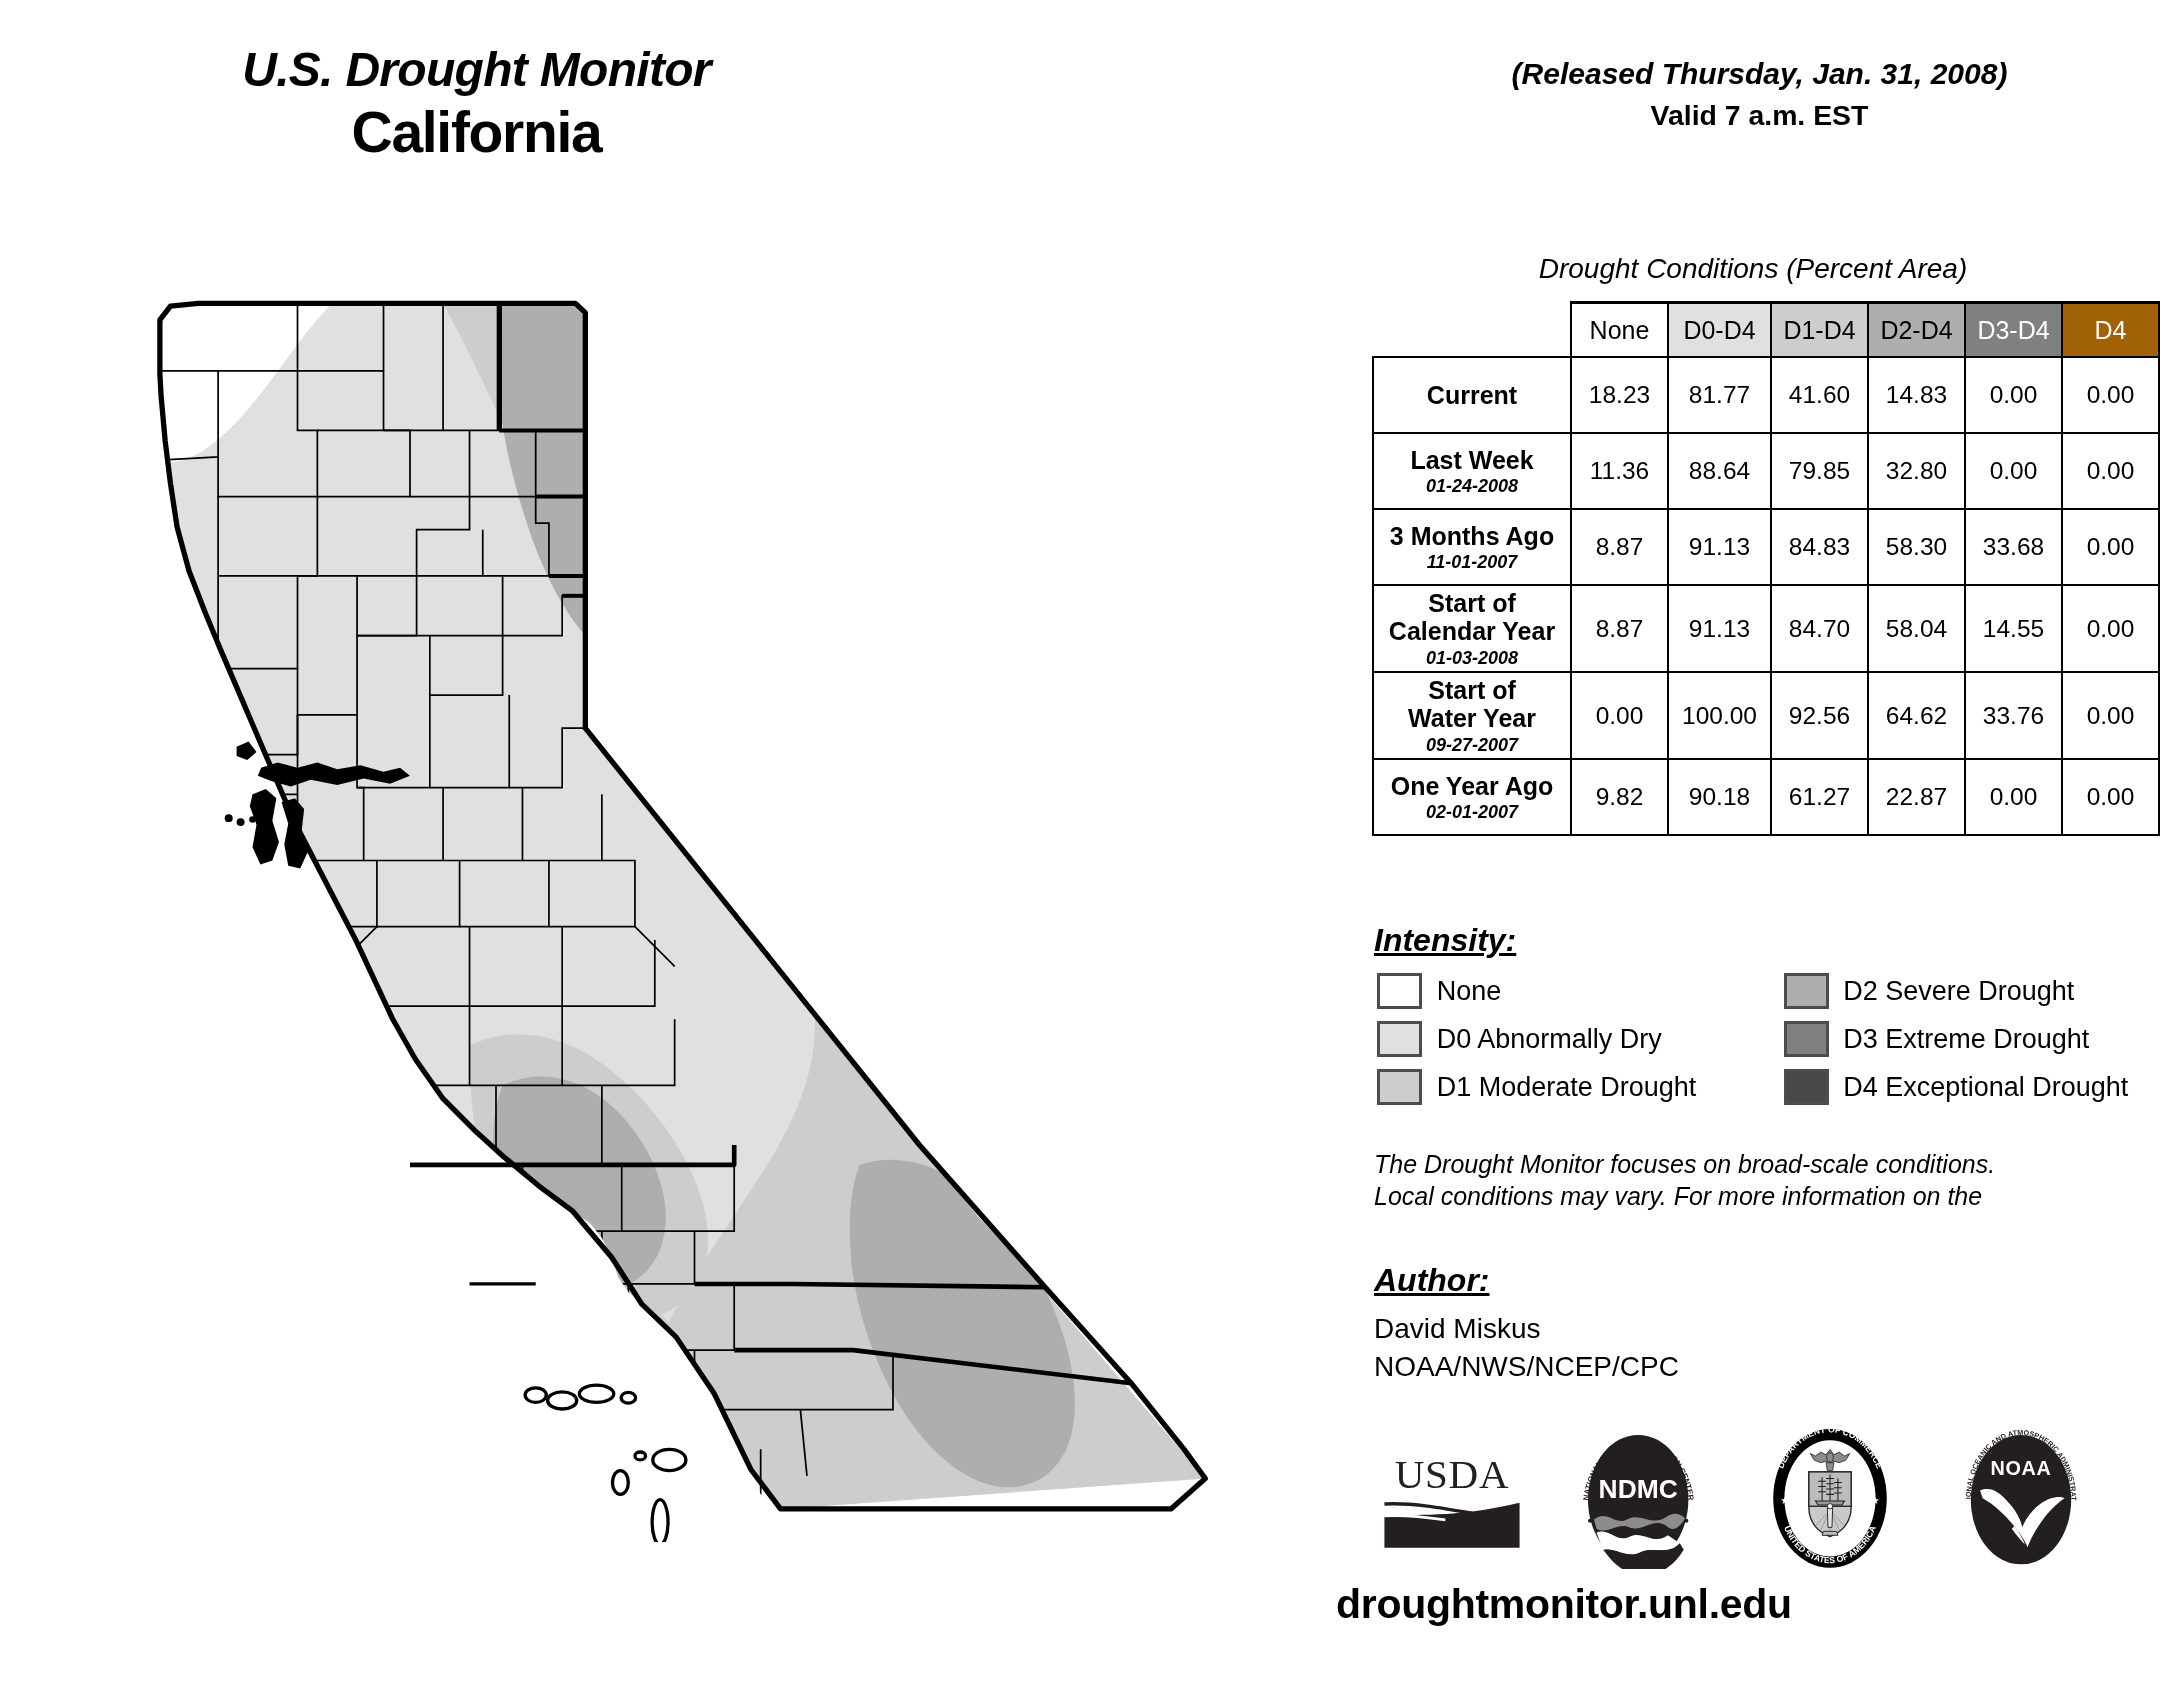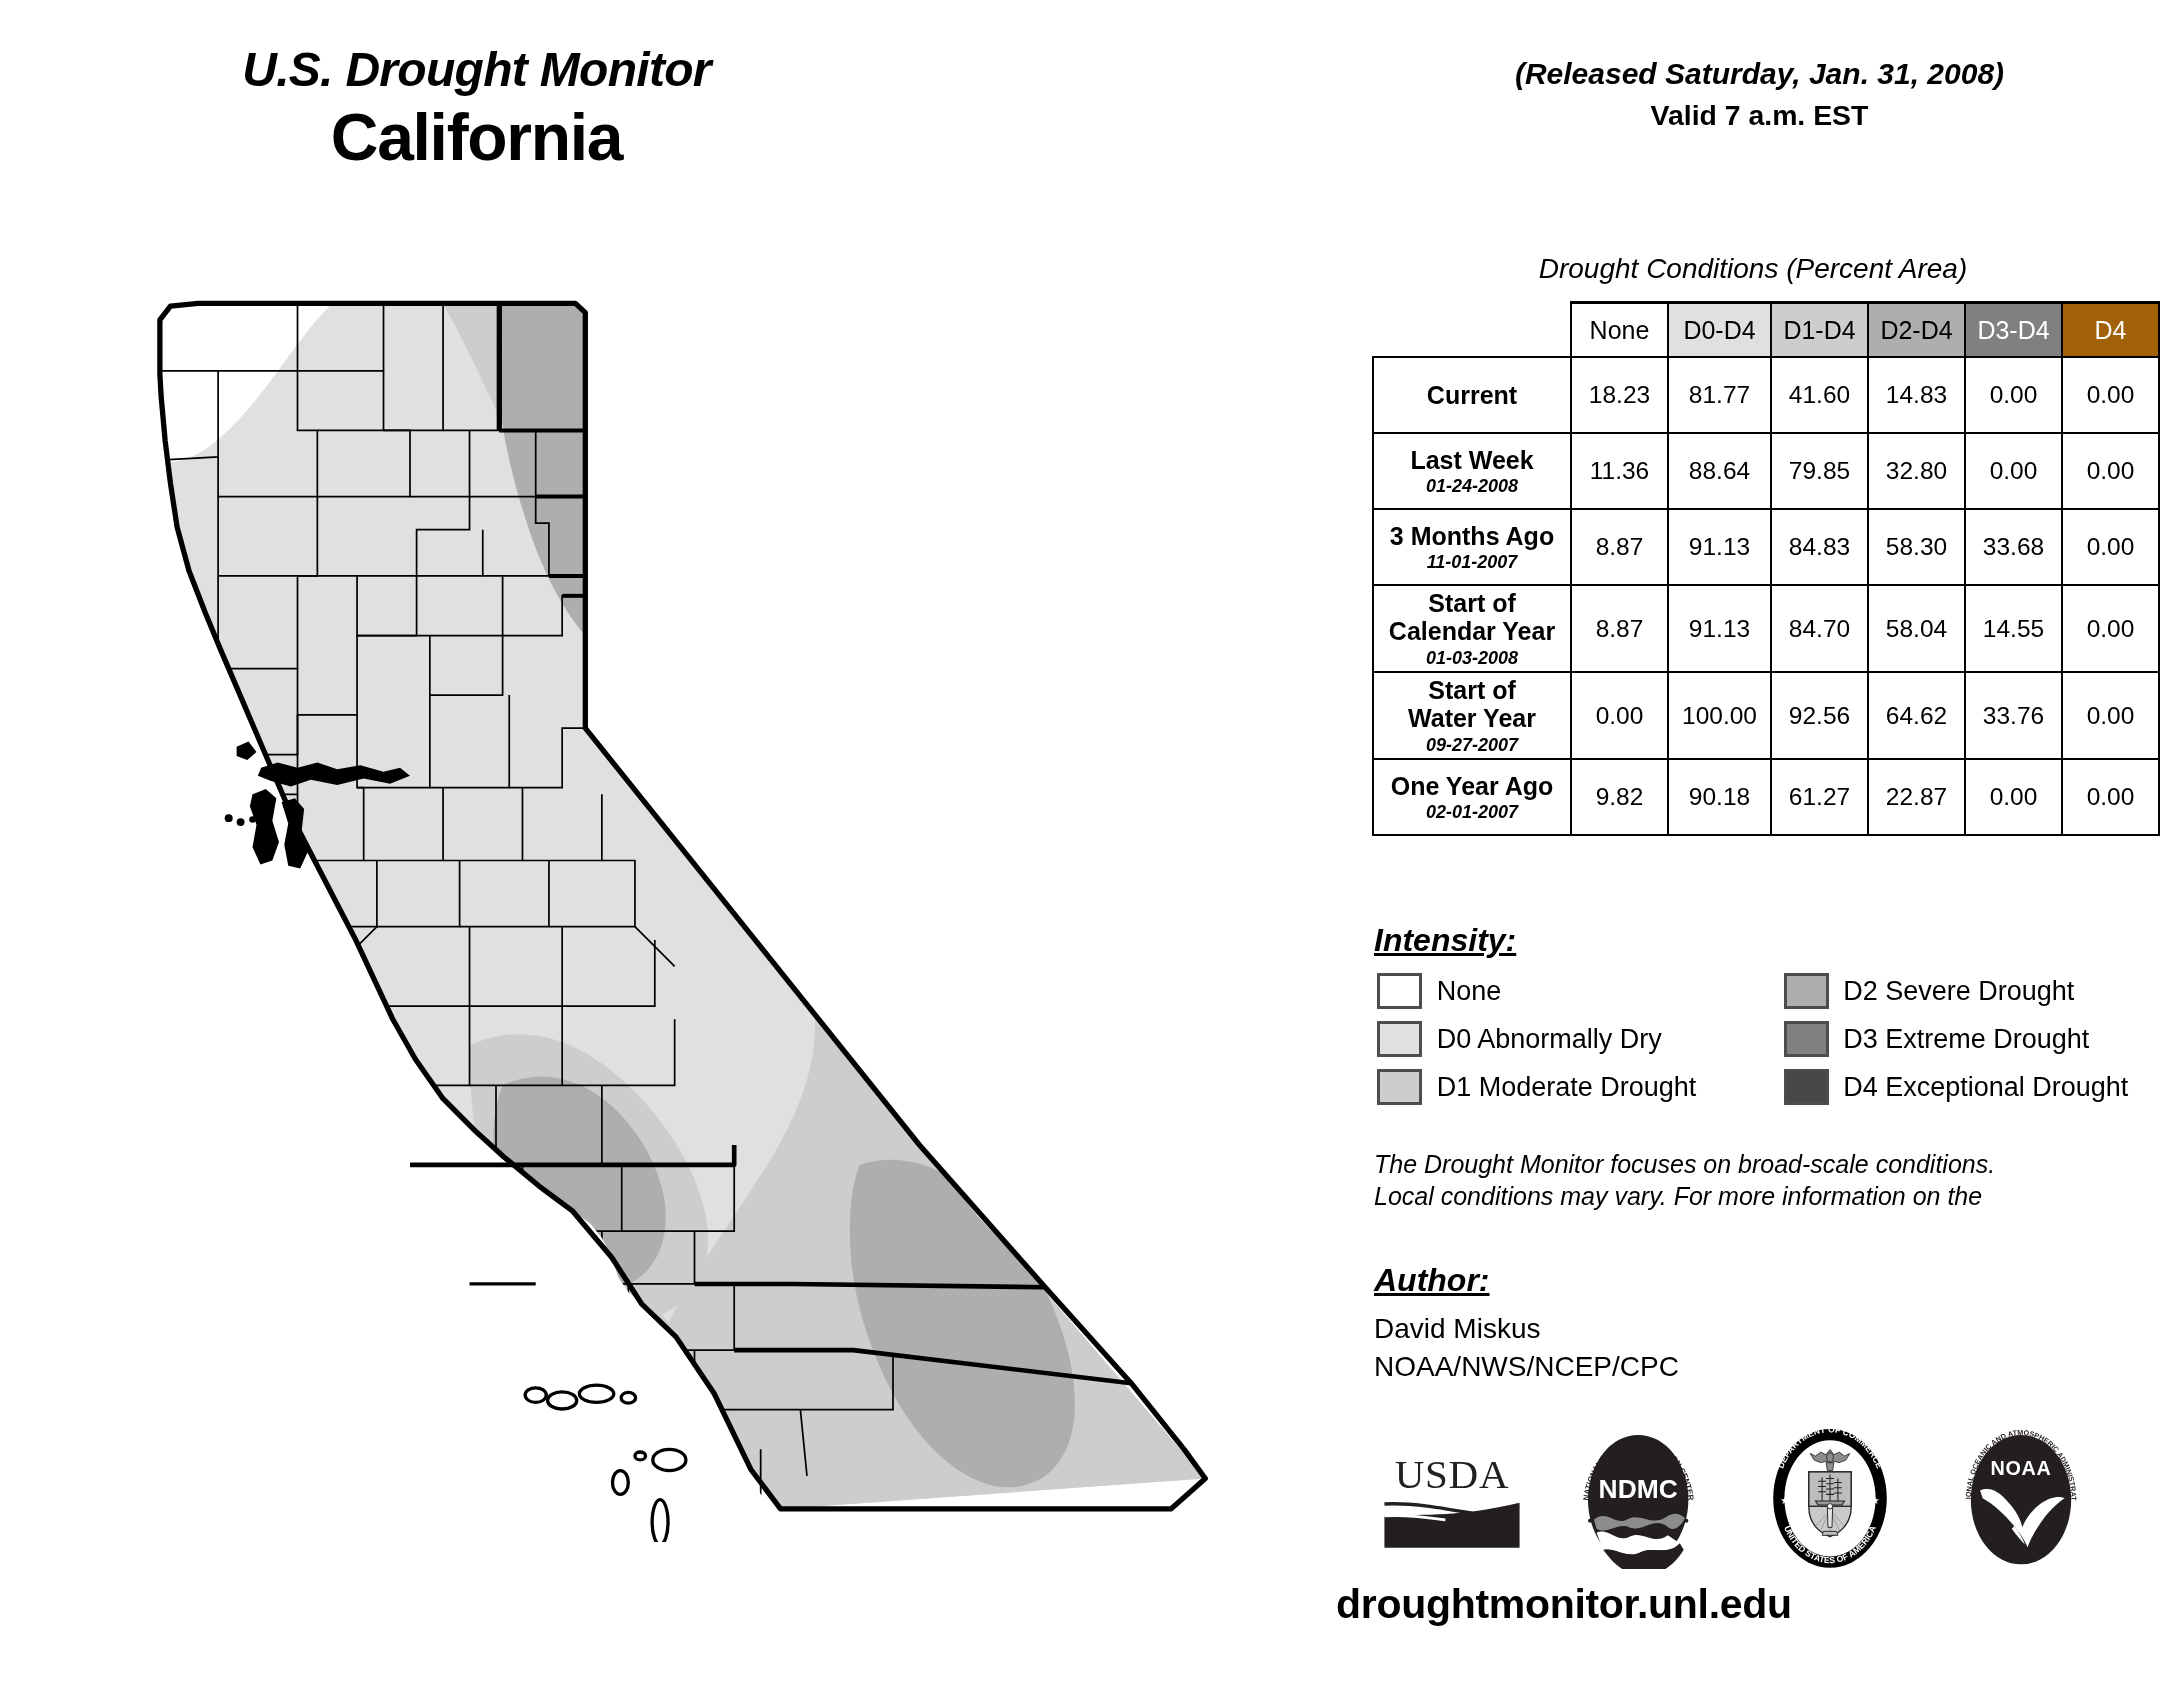--- a/index.html
+++ b/index.html
@@ -30,21 +30,21 @@
   }
   #title-main {
     font-size: 48px;
     font-weight: bold;
     font-style: italic;
     letter-spacing: -0.7px;
     line-height: 1.02;
     white-space: nowrap;
   }
   #title-state {
-    font-size: 66px;
+    font-size: 57px;
     font-weight: bold;
     line-height: 1.0;
     margin-top: 9.3px;
     letter-spacing: -1.3px;
   }
 
   #map-wrap {
     position: absolute;
     left: 99px;
     top: 265px;
@@ -424,21 +424,21 @@
         <circle cx="214" cy="842" r="6"></circle>
         <circle cx="232" cy="838" r="5"></circle>
       </g>
     </svg>
   </div>
 </div>
 
 <div id="right-panel">
 
   <div id="date-block">
-    <div id="date-released">(Released Saturday, Jan. 31, 2008)</div>
+    <div id="date-released">(Released Thursday, Jan. 31, 2008)</div>
     <div id="date-valid">Valid 7 a.m. EST</div>
   </div>
 
   <div id="table-caption">Drought Conditions (Percent Area)</div>
 
   <table id="pct-table">
     <colgroup>
       <col class="c-label">
         <col class="c-val">
         <col class="c-val-wide">

